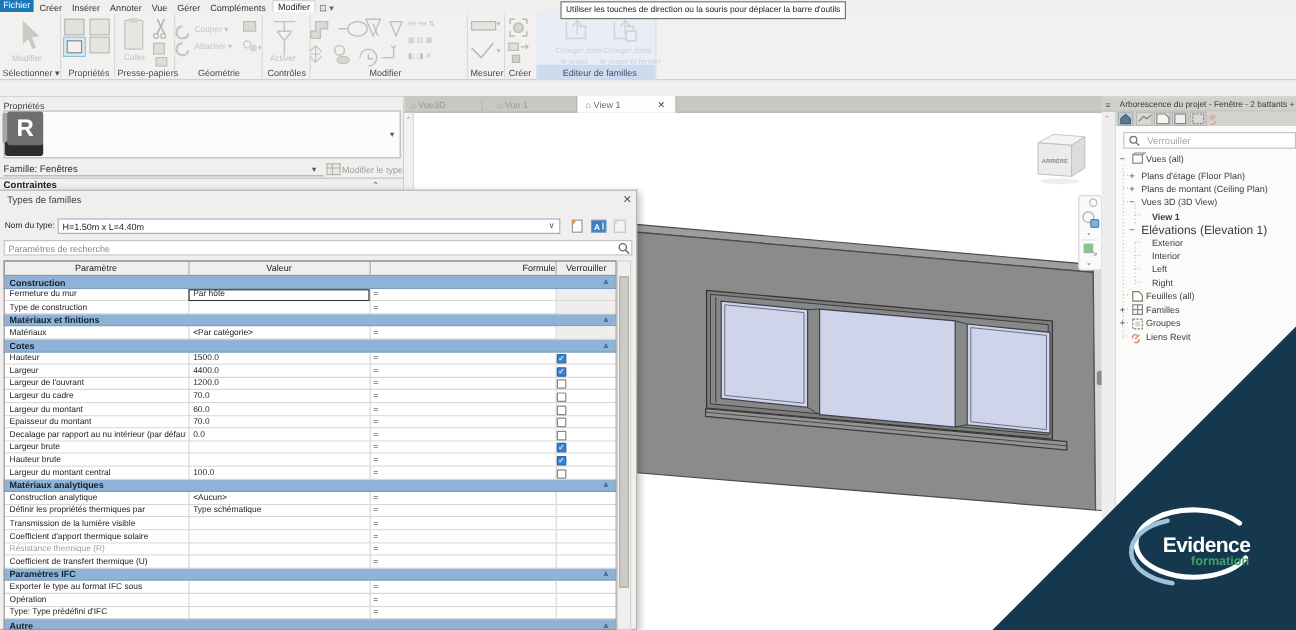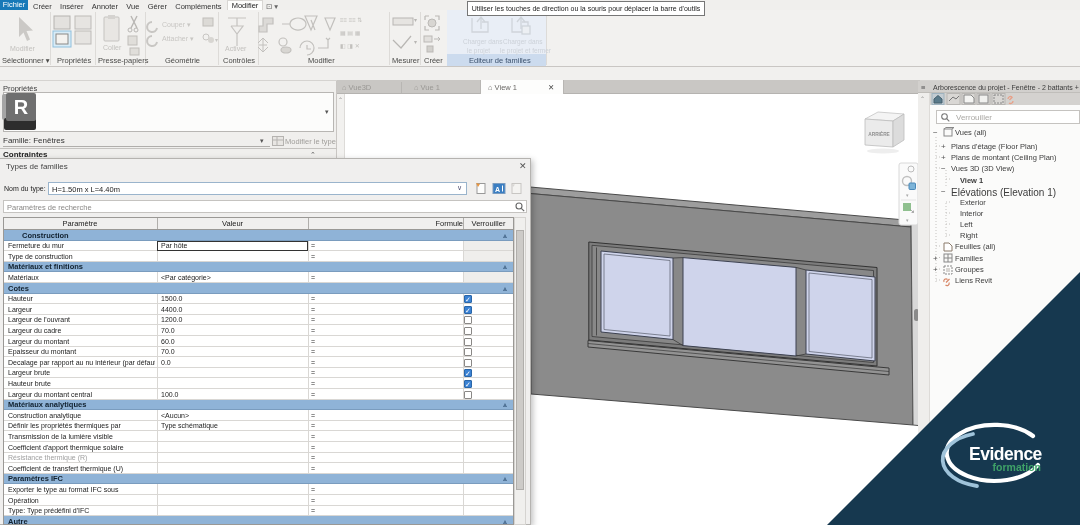--- a/index.html
+++ b/index.html
@@ -322,21 +322,21 @@
 
 <div id="table">
     <div class="abs" style="left: 3px; top: 217px; width: 511px; height: 13px; background: rgb(240, 239, 238); border: 1px solid rgb(154, 152, 149);"></div>
     <div class="abs" style="top: 219px; font-size: 7.5px; color: rgb(34, 34, 34); text-align: center; left: 3px; width: 154px;">Paramètre</div>
     <div class="abs" style="top: 219px; font-size: 7.5px; color: rgb(34, 34, 34); text-align: center; left: 157px; width: 151px;">Valeur</div>
     <div class="abs" style="top: 218px; width: 1px; height: 11px; background: rgb(176, 174, 171); left: 157px;"></div>
     <div class="abs" style="top: 219px; font-size: 7.5px; color: rgb(34, 34, 34); text-align: right; left: 308px; width: 155px;">Formule</div>
     <div class="abs" style="top: 218px; width: 1px; height: 11px; background: rgb(176, 174, 171); left: 308px;"></div>
     <div class="abs" style="top: 219px; font-size: 7.5px; color: rgb(34, 34, 34); text-align: center; left: 463px; width: 51px;">Verrouiller</div>
     <div class="abs" style="top: 218px; width: 1px; height: 11px; background: rgb(176, 174, 171); left: 463px;"></div>
-    <div class="abs" style="left: 3px; width: 511px; background: rgb(143, 179, 215); border-bottom: 1px solid rgb(122, 156, 190); font-weight: bold; color: rgb(16, 32, 46); font-size: 7.5px; padding-left: 19px; line-height: 11px; top: 230px; height: 11px;">Construction</div>
+    <div class="abs" style="left: 3px; width: 511px; background: rgb(143, 179, 215); border-bottom: 1px solid rgb(122, 156, 190); font-weight: bold; color: rgb(16, 32, 46); font-size: 7.5px; padding-left: 5px; line-height: 11px; top: 230px; height: 11px;">Construction</div>
     <div class="abs" style="left: 503px; color: rgb(26, 58, 92); font-size: 7px; line-height: 11px; top: 230px;">⩓</div>
     <div class="abs" style="left: 3px; width: 511px; background: rgb(255, 255, 255); border-bottom: 1px solid rgb(217, 215, 212); top: 241px; height: 10px;"></div>
     <div class="abs" style="width: 1px; background: rgb(217, 215, 212); left: 157px; top: 241px; height: 10px;"></div>
     <div class="abs" style="width: 1px; background: rgb(217, 215, 212); left: 308px; top: 241px; height: 10px;"></div>
     <div class="abs" style="width: 1px; background: rgb(217, 215, 212); left: 463px; top: 241px; height: 10px;"></div>
     <div class="abs" style="left: 8px; width: 147px; overflow: hidden; font-size: 7px; color: rgb(34, 34, 34); line-height: 10px; white-space: nowrap; top: 241px;">Fermeture du mur</div>
     <div class="abs" style="left: 161px; font-size: 7px; color: rgb(34, 34, 34); line-height: 10px; top: 241px;">Par hôte</div>
     <div class="abs" style="left: 311px; font-size: 7px; color: rgb(34, 34, 34); line-height: 10px; top: 241px;">=</div>
     <div class="abs" style="left: 157px; width: 151px; border: 1px solid rgb(51, 51, 51); background: transparent; top: 241px; height: 10px;"></div>
     <div class="abs" style="left: 464px; width: 50px; background: rgb(239, 238, 236); top: 241px; height: 9px;"></div>

